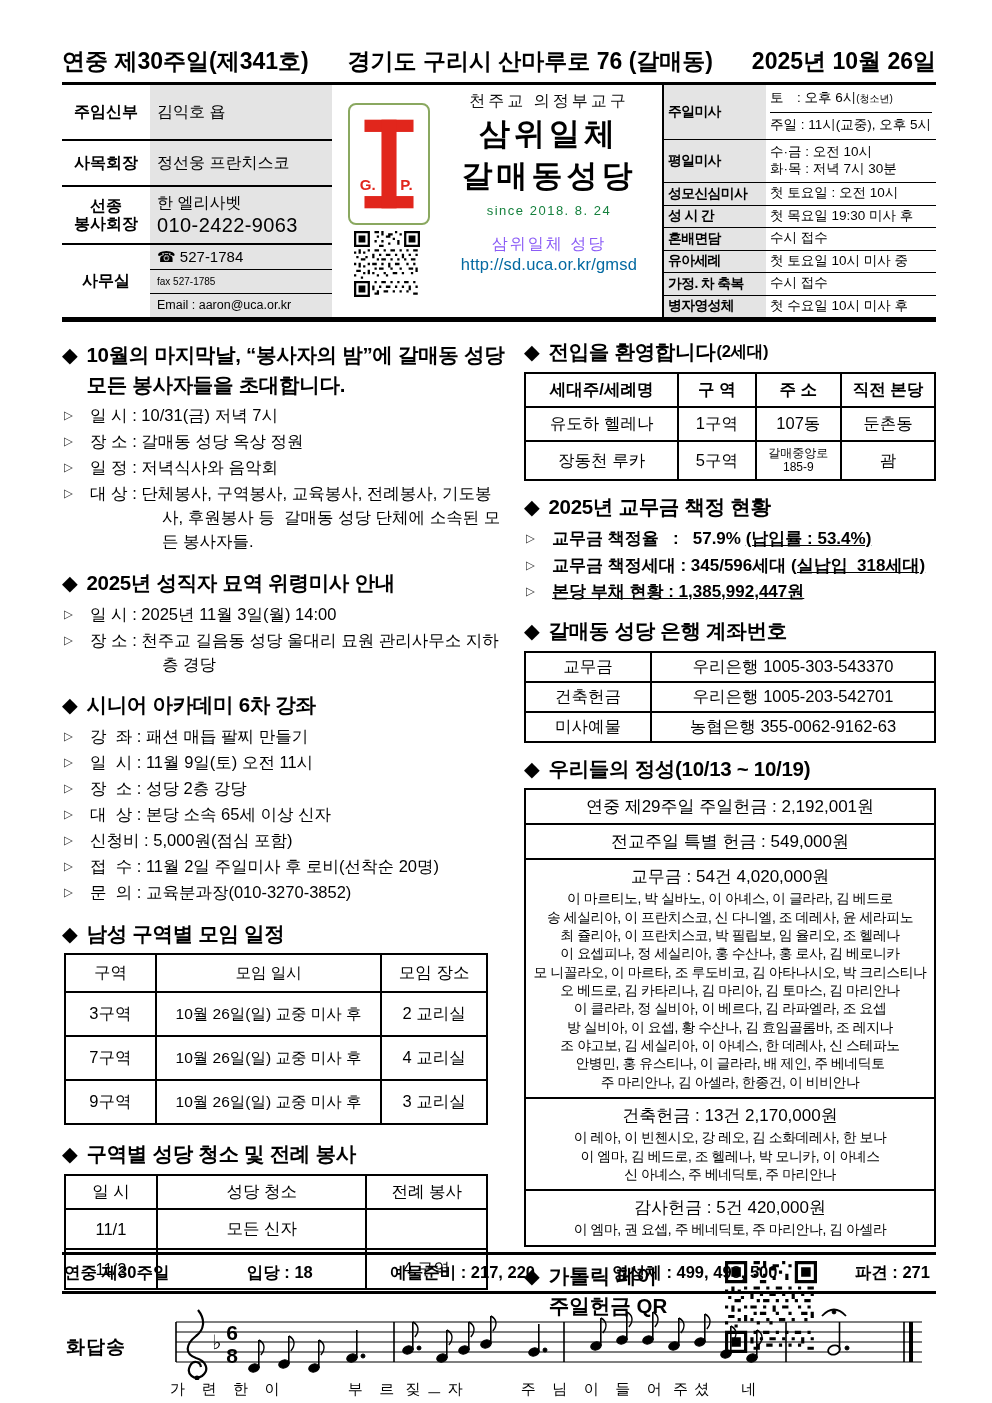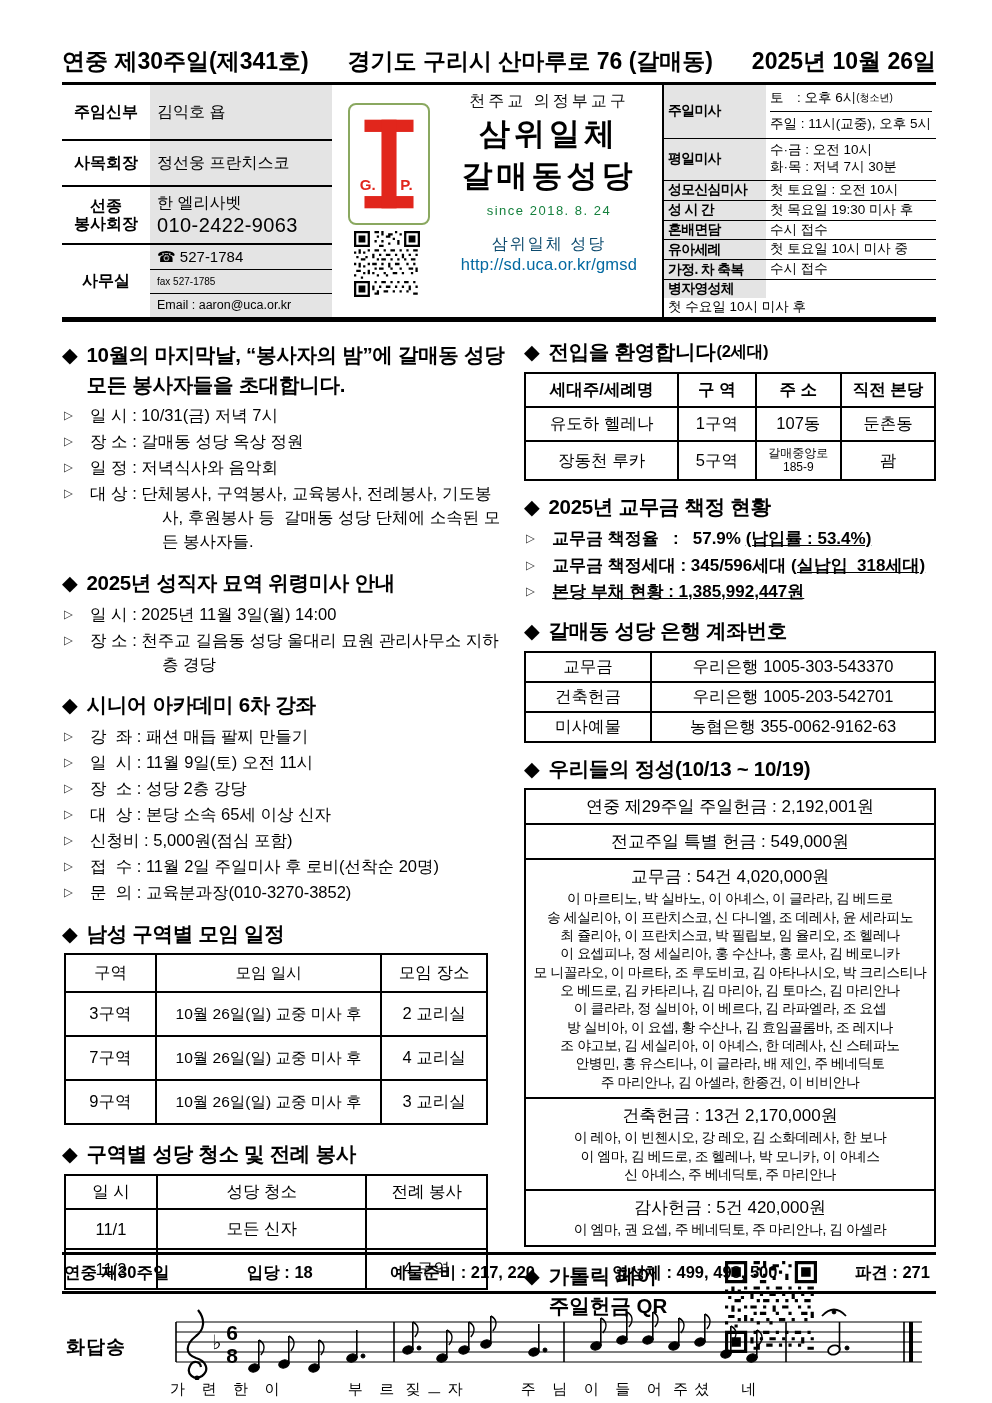--- a/index.html
+++ b/index.html
@@ -28,26 +28,26 @@
   .st-sub.tel{font-size:15px}.st-sub.fax{font-size:10px}.st-sub.email{font-size:12.5px}
 
   .center-area{flex:1;position:relative;}
   .logo-box{position:absolute;left:16px;top:18px;width:78px;height:118px;border:2px solid #8aa860;
             border-radius:8px;background:#fff;display:flex;align-items:center;justify-content:center;}
   .header-qr{position:absolute;left:22px;top:146px;width:66px;height:66px;}
   .center-text{position:absolute;left:106px;right:2px;top:6px;text-align:center;}
   .diocese{font-size:16px;letter-spacing:3px;color:#111;}
   .church{font-size:31px;font-weight:bold;letter-spacing:4px;line-height:1.25;margin-top:3px;}
   .since{font-size:13px;color:#15803d;margin-top:7px;letter-spacing:1.5px;}
-  .site{font-size:16px;color:#0c4a6e;margin-top:16px;letter-spacing:2px;}
+  .site{font-size:16px;color:#8b5cf6;margin-top:16px;letter-spacing:2px;}
   .url{font-size:16.5px;color:#0369a1;letter-spacing:.2px;}
 
   .mass-table{width:272px;border-left:2px solid #000;font-size:13.5px;display:flex;flex-direction:column;}
   .mt-row{display:flex;border-bottom:1.5px solid #000;align-items:stretch;}
-  .mt-row:last-child{border-bottom:none;flex-direction:column;}
+  .mt-row:last-child{border-bottom:none;}
   .mt-row.sunday{height:54px}.mt-row.weekday{height:42px}.mt-row.simple{flex:1;}
   .mt-label{width:98px;background:#e4e4e4;font-weight:bold;display:flex;align-items:center;
             padding-left:4px;font-size:13.8px;letter-spacing:-0.6px;flex:none;}
   .mt-value{flex:1;display:flex;flex-direction:column;justify-content:center;padding:1px 4px;line-height:1.25;}
   .mt-sub{flex:1;display:flex;align-items:center;}
   .mt-sub.divided{border-bottom:1px solid #000;}
   .mt-small{font-size:10px;}
 
   
   .main{display:flex;margin-top:4px;}

